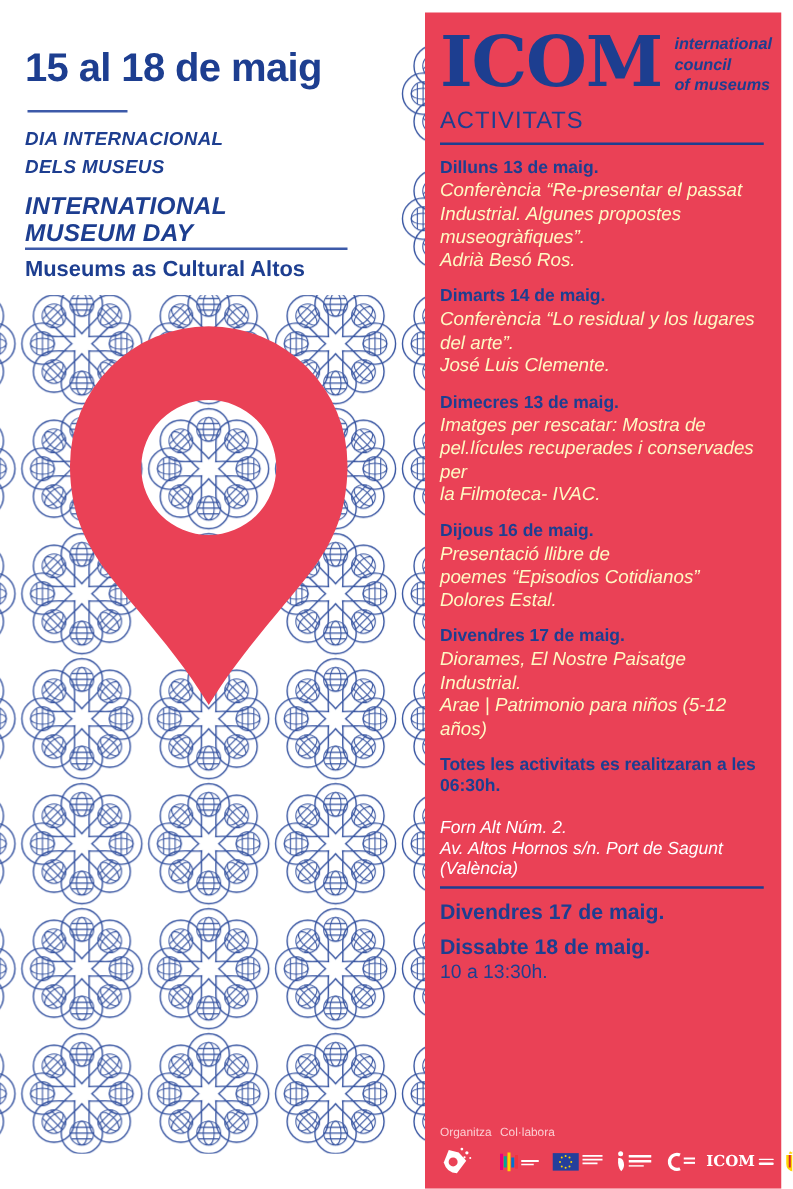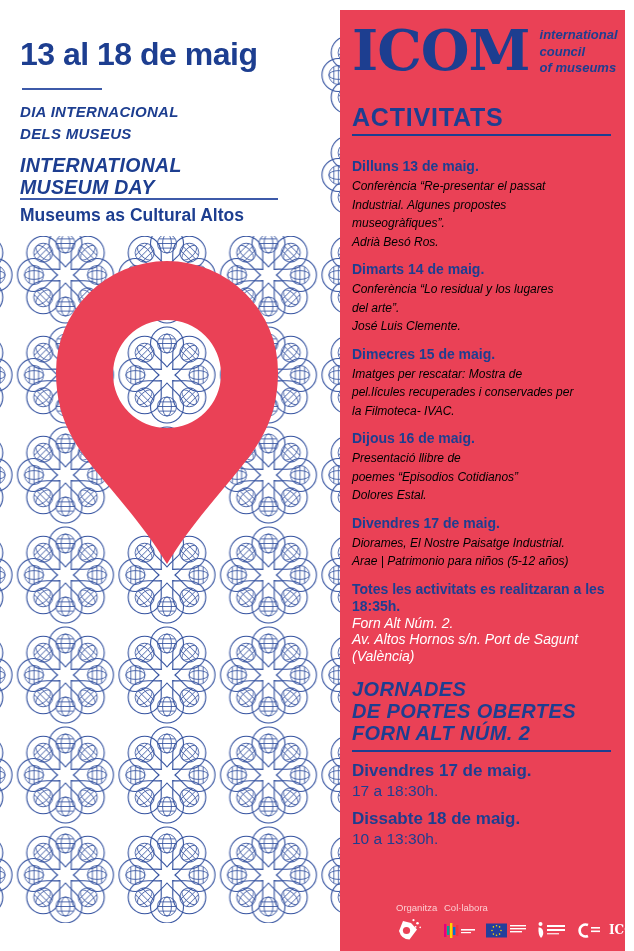--- a/index.html
+++ b/index.html
@@ -32,43 +32,43 @@
   #brand-row{display:flex;align-items:flex-start;height:60px;}
   #icom-logotype{
     font-family:"DejaVu Serif",serif;font-weight:700;color:var(--blue);
     font-size:56px;line-height:52px;letter-spacing:-1px;
   }
   #icom-tagline{
     margin-left:10px;padding-top:3px;color:var(--blue);
     font-size:13px;line-height:16.5px;font-weight:700;
   }
   #activities-heading{
-    margin-top:22px;color:var(--blue);font-size:25px;line-height:22px;
-    font-weight:700;letter-spacing:.8px;
+    margin-top:2px;color:var(--blue);font-size:19px;line-height:22px;
+    font-weight:400;letter-spacing:.8px;
   }
   .panel-rule{margin-top:6px;height:2px;background:var(--blue);}
-  #entries{margin-top:22px;}
+  #entries{margin-top:9px;}
   .entry{margin-bottom:10px;}
   .entry .day{color:var(--blue);font-size:14px;line-height:17px;font-weight:700;}
-  .entry .body{color:#000000;font-size:12px;line-height:18.5px;margin-top:2px;}
+  .entry .body{color:#fef9c3;font-size:15px;line-height:18.5px;margin-top:2px;}
   .entry .note{color:#fff;font-size:13px;line-height:15.5px;margin-top:3px;}
   #footnote{margin-top:2px;}
   #footnote .fhead{color:var(--blue);font-size:14px;line-height:17px;font-weight:700;}
-  #footnote .fbody{color:#fff;font-size:14px;line-height:16.5px;margin-top:0;}
+  #footnote .fbody{color:#fff;font-size:14px;line-height:16.5px;margin-top:16px;}
   #open-days-heading{
     margin-top:14px;color:var(--blue);font-size:20px;line-height:22px;
     font-weight:800;letter-spacing:.4px;
   }
   .session{margin-top:9px;}
   .session .sday{color:var(--blue);font-size:17px;line-height:19px;font-weight:800;}
   .session .stime{color:var(--blue);font-size:15.5px;line-height:18px;margin-top:2px;font-weight:400;}
   
   #footer{position:absolute;left:12px;right:8px;bottom:10px;display:flex;align-items:flex-start;}
   .flabel{color:rgba(255,230,232,.85);font-size:9.5px;margin-bottom:4px;}
-  #organitza-block{width:38px;margin-left:44px;}
+  #organitza-block{width:38px;}
   #collabora-block{margin-left:10px;flex:1;}
   #logo-row{display:flex;align-items:center;gap:9px;height:26px;}
   .mini-line{background:#fff;height:1.5px;border-radius:1px;}
 </style>
 </head>
 <body>
 
 <div id="poster">
 
   <svg id="bg-svg" width="634" height="951" viewBox="0 0 634 951" aria-hidden="true">
@@ -99,21 +99,21 @@
       </pattern>
     </defs>
     <rect x="0" y="27" width="348" height="896" fill="url(#rosepat)"></rect>
     <rect x="0" y="0" width="318" height="236" fill="#ffffff"></rect>
     <path fill="#ea4156" fill-rule="evenodd" d="M167,564 C150,536 131,513 111,489 C83,455 56,428 56,372
              A111,111 0 1 1 278,372
              C278,428 251,455 223,489 C203,513 184,536 167,564 Z
              M221,374 A54,54 0 1 1 113,374 A54,54 0 1 1 221,374 Z"></path>
   </svg>
 
-  <div class="left-abs" id="date-range">13 al 18 de maig</div>
+  <div class="left-abs" id="date-range">15 al 18 de maig</div>
   <div class="left-abs" id="rule1"></div>
   <div class="left-abs pre" id="title-ca">DIA INTERNACIONAL
 DELS MUSEUS</div>
   <div class="left-abs pre" id="title-en">INTERNATIONAL
 MUSEUM DAY</div>
   <div class="left-abs" id="rule2"></div>
   <div class="left-abs" id="theme-bold">Museums as Cultural Altos</div>
 
   <div id="panel">
 
@@ -135,52 +135,48 @@
 museogràfiques”.
 Adrià Besó Ros.</div>
       </div>
       <div class="entry">
         <div class="day">Dimarts 14 de maig.</div>
         <div class="body pre">Conferència “Lo residual y los lugares
 del arte”.
 José Luis Clemente.</div>
       </div>
       <div class="entry">
-        <div class="day">Dimecres 15 de maig.</div>
+        <div class="day">Dimecres 13 de maig.</div>
         <div class="body pre">Imatges per rescatar: Mostra de
 pel.lícules recuperades i conservades per
 la Filmoteca- IVAC.</div>
       </div>
       <div class="entry">
         <div class="day">Dijous 16 de maig.</div>
         <div class="body pre">Presentació llibre de
 poemes “Episodios Cotidianos”
 Dolores Estal.</div>
       </div>
       <div class="entry">
         <div class="day">Divendres 17 de maig.</div>
         <div class="body pre">Diorames, El Nostre Paisatge Industrial.
 Arae | Patrimonio para niños (5-12 años)</div>
       </div>
     </div>
 
     <div id="footnote">
-      <div class="fhead">Totes les activitats es realitzaran a les 18:35h.</div>
+      <div class="fhead">Totes les activitats es realitzaran a les 06:30h.</div>
       <div class="fbody pre">Forn Alt Núm. 2.
 Av. Altos Hornos s/n. Port de Sagunt (València)</div>
     </div>
 
-    <div id="open-days-heading" class="pre">JORNADES
-DE PORTES OBERTES
-FORN ALT NÚM. 2</div>
     <div class="panel-rule"></div>
 
     <div class="session">
       <div class="sday">Divendres 17 de maig.</div>
-      <div class="stime">17 a 18:30h.</div>
     </div>
     <div class="session">
       <div class="sday">Dissabte 18 de maig.</div>
       <div class="stime">10 a 13:30h.</div>
     </div>
 
     <div id="footer">
       <div id="organitza-block">
         <div class="flabel">Organitza</div>
         <svg width="27" height="26" viewBox="0 0 27 26">

